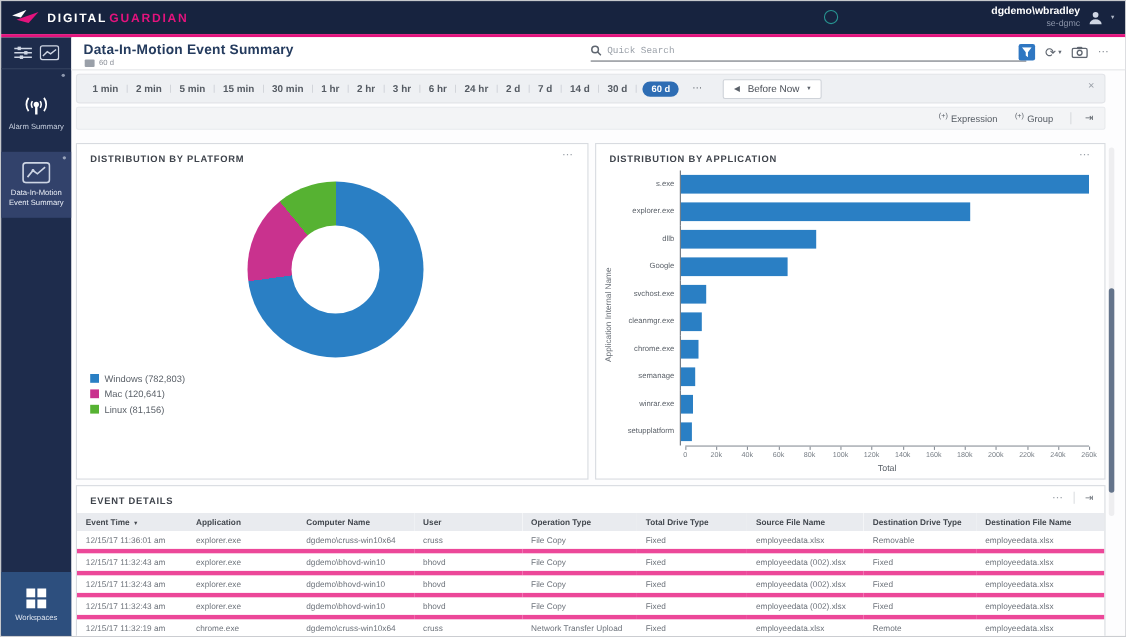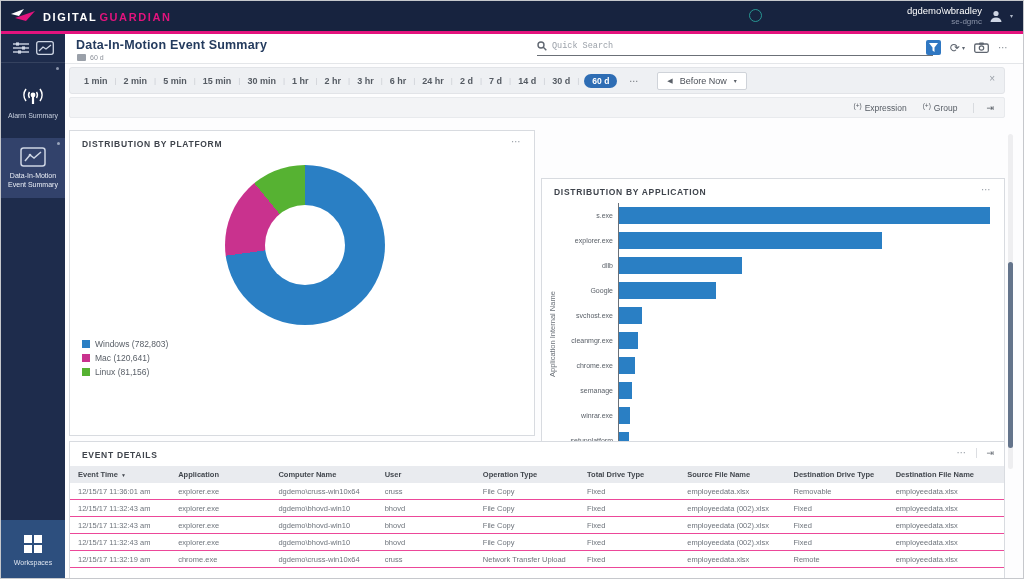--- a/index.html
+++ b/index.html
@@ -8,21 +8,21 @@
   .screen { position:relative; width:1024px; height:579px; background:#fff; border:1px solid #c6c8cc; overflow:hidden; }
 
   
   .topbar { position:absolute; left:0; top:0; width:100%; height:30px; background:#17233f; display:flex; align-items:center; justify-content:space-between; padding:0 10px; }
   .logo { display:flex; align-items:center; gap:6px; }
   .brand1 { color:#fff; font-weight:bold; font-size:11px; letter-spacing:1.6px; }
   .brand2 { color:#e3137d; font-weight:bold; font-size:11px; letter-spacing:1.6px; margin-left:2px; }
   .topbar-deco { position:absolute; left:748px; top:8px; width:13px; height:13px; border:1px solid #2aa8a0; border-radius:50%; opacity:.85; }
   .topbar-right { display:flex; align-items:center; gap:7px; }
   .user-text { text-align:right; line-height:1.15; }
-  .user-name { color:#fff; font-size:9.5px; font-weight:normal; }
+  .user-name { color:#fff; font-size:9.5px; font-weight:bold; }
   .user-tenant { color:#8a93a8; font-size:8px; }
   .caret-sm { color:#aeb6c6; font-size:6px; }
   .brand-stripe { position:absolute; top:30px; left:0; width:100%; height:3px; background:#e3137d; }
 
   
   .sidebar { position:absolute; left:0; top:33px; width:64px; height:546px; background:#1e2c4c; }
   .sidebar-top { display:flex; justify-content:space-around; align-items:center; padding:7px 8px; border-bottom:1px solid #35425f; position:relative; }
   .sidebar-top-dot { position:absolute; right:6px; bottom:-8px; width:3px; height:3px; border-radius:50%; background:#8d97ad; }
   .side-item { margin-top:16px; text-align:center; color:#c6cedd; font-size:7px; line-height:1.3; padding:6px 3px; position:relative; cursor:pointer; }
   .side-item.selected { background:#32426b; margin-top:12px; padding:9px 3px; color:#eaeef6; }
@@ -57,21 +57,21 @@
   .band2 { position:absolute; left:4px; top:63px; width:936px; height:21px; background:#f3f4f6; border:1px solid #e8eaed; border-radius:2px; display:flex; align-items:center; justify-content:flex-end; gap:16px; padding:0 10px; font-size:8.5px; color:#565c64; }
   .band2-btn { cursor:pointer; display:flex; align-items:center; gap:3px; }
   .plus-prefix { font-size:6.5px; position:relative; top:-2px; }
   .band2-collapse { border-left:1px solid #d8dbdf; padding-left:12px; color:#565c64; cursor:pointer; font-size:9px; }
 
   
   .panel { position:absolute; background:#fff; border:1px solid #d8dbe0; }
   .panel-title { font-size:8.5px; font-weight:bold; letter-spacing:.7px; color:#3f444c; padding:8px 12px 4px; }
   .panel-more { position:absolute; right:12px; top:5px; color:#9aa0a8; font-size:10px; letter-spacing:1px; cursor:pointer; }
   #platform-panel { left:4px; top:96px; width:466px; height:306px; }
-  #application-panel { left:476px; top:96px; width:464px; height:306px;margin-top:48px; }
+  #application-panel { left:476px; top:96px; width:464px; height:306px; }
   #events-panel { left:4px; top:407px; width:936px; height:139px; overflow:hidden; }
 
   
   .donut { position:absolute; left:155px; top:34px; width:160px; height:160px; border-radius:50%; cursor:pointer; }
   .donut::after { content:""; position:absolute; left:40px; top:40px; width:80px; height:80px; background:#fff; border-radius:50%; }
   .legend { position:absolute; left:12px; top:208px; display:flex; flex-direction:column; gap:4px; }
   .legend-item { display:flex; align-items:center; gap:5px; font-size:8.5px; color:#5a6068; cursor:pointer; }
   .legend-swatch { width:8px; height:8px; flex:0 0 8px; }
 
   
@@ -88,21 +88,21 @@
 
   
   .vscrollbar { position:absolute; right:10px; top:100px; width:5px; height:335px; background:#eeeef0; border-radius:3px; }
   .vscroll-thumb { position:absolute; top:128px; left:0; width:5px; height:186px; background:#64748b; border-radius:3px; cursor:grab; }
 
   
   .events-icons { position:absolute; right:10px; top:5px; display:flex; gap:9px; align-items:center; color:#9aa0a8; }
   .events-icons .ev-collapse { border-left:1px solid #dcdee2; padding-left:9px; font-size:9px; color:#6a7078; cursor:pointer; }
   table { width:100%; border-collapse:collapse; table-layout:fixed; margin-top:2px; }
   thead th { background:#e9ebef; font-size:7.5px; font-weight:bold; color:#42474e; text-align:left; padding:4px 8px; white-space:nowrap; overflow:hidden; cursor:pointer; }
-  tbody td { font-size:7.5px; color:#6e747c; padding:3.5px 8px; border-bottom:1px solid #ec4899; white-space:nowrap; overflow:hidden; }
+  tbody td { font-size:7.5px; color:#6e747c; padding:3.5px 8px; border-bottom:4px solid #ec4899; white-space:nowrap; overflow:hidden; }
   tbody tr { cursor:pointer; background:#fff; }
   .sort-caret { font-size:5px; margin-left:3px; color:#42474e; }
 </style>
 </head>
 <body>
 
 <div class="screen">
 
   <header class="topbar">
     <div class="logo">

